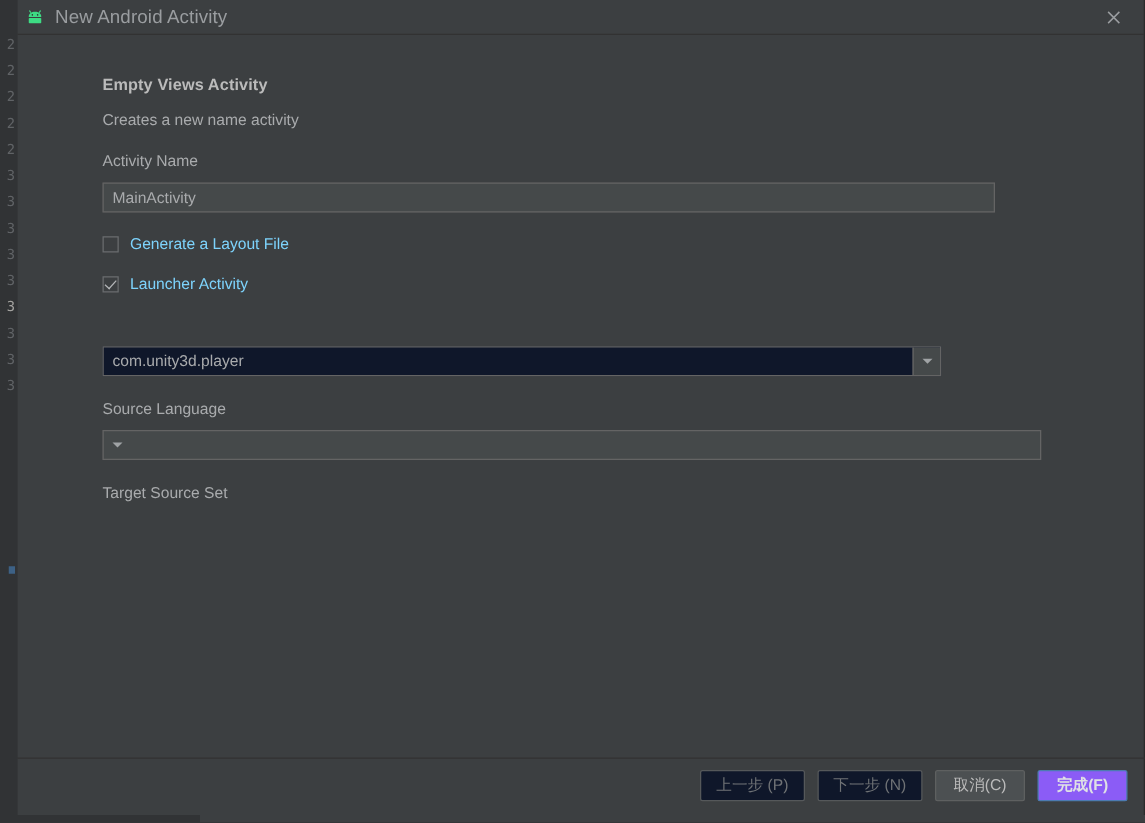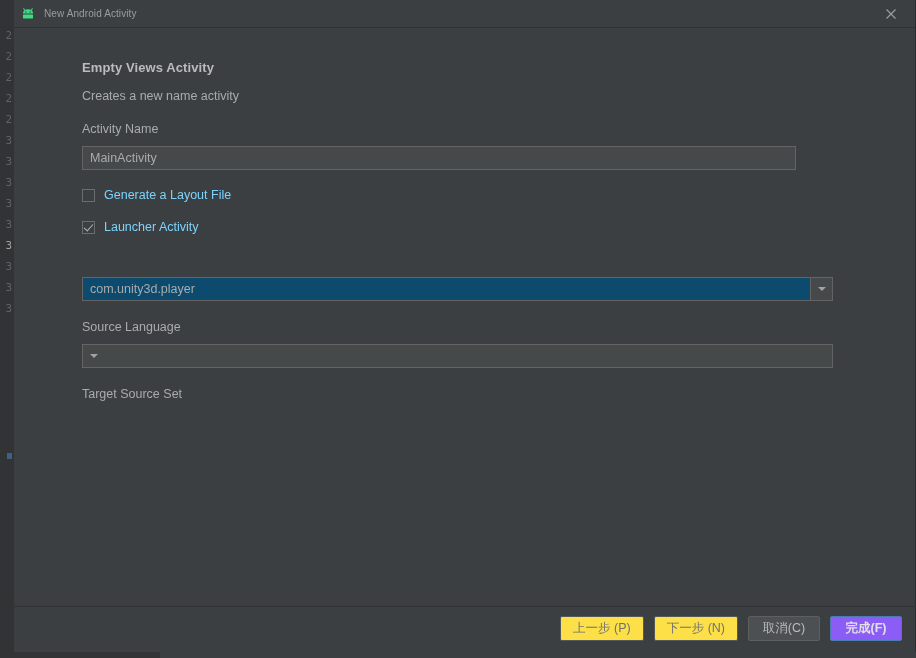--- a/index.html
+++ b/index.html
@@ -87,21 +87,21 @@
     position: absolute;
     left: 6px;
     top: 6px;
     width: 16px;
     height: 16px;
   }
   .titlebar-title {
     position: absolute;
     left: 30px;
     top: 6px;
-    font-size: 10px;
+    font-size: 15px;
     color: #9a9da0;
     line-height: 16px;
     letter-spacing: 0.1px;
   }
   .titlebar-close {
     position: absolute;
     right: 4px;
     top: 0;
     width: 40px;
     height: 27px;
@@ -160,23 +160,23 @@
     padding-left: 7px;
     font-size: 12.5px;
     color: #a9abad;
     line-height: 22px;
   }
 
   
   .combo-split {
     position: absolute;
     left: 68px;
-    width: 751px;
+    width: 671px;
     height: 24px;
-    background: #0c4a6e;
+    background: #0f172a;
     border: 1px solid #646464;
     box-sizing: border-box;
     display: flex;
     align-items: flex-end;
     cursor: default;
   }
   .combo-split .val {
     flex: 1;
     padding-left: 7px;
     font-size: 12.5px;
@@ -296,21 +296,21 @@
     font-family: "Liberation Sans", sans-serif;
     display: flex;
     align-items: center;
     justify-content: center;
     box-sizing: border-box;
     cursor: default;
     white-space: nowrap;
   }
   .btn.disabled {
     color: #6f7275;
-    background: #fde047;
+    background: #0f172a;
     border-color: #55585a;
   }
   .btn.primary {
     background: #8b5cf6;
     border: 1px solid #4c7bb0;
     color: #dfe1e5;
     font-weight: bold;
   }
   .btn.primary .lbl { text-decoration: none; }
 </style>

